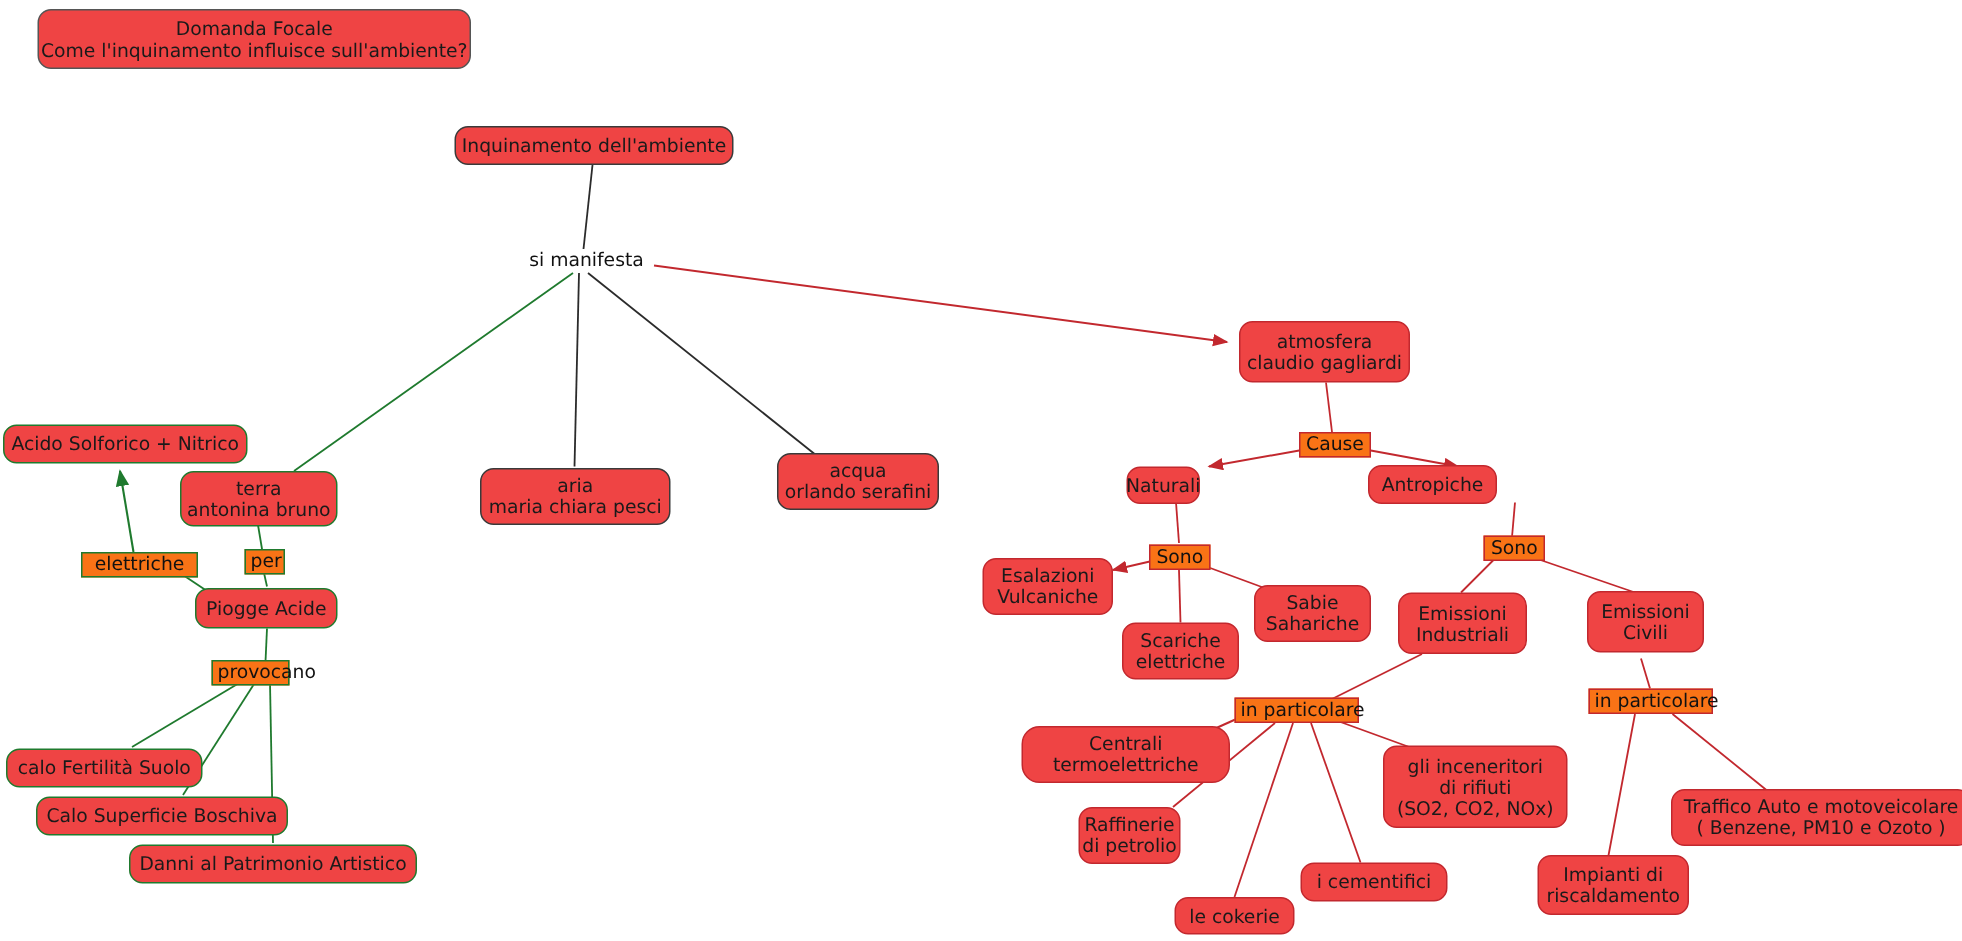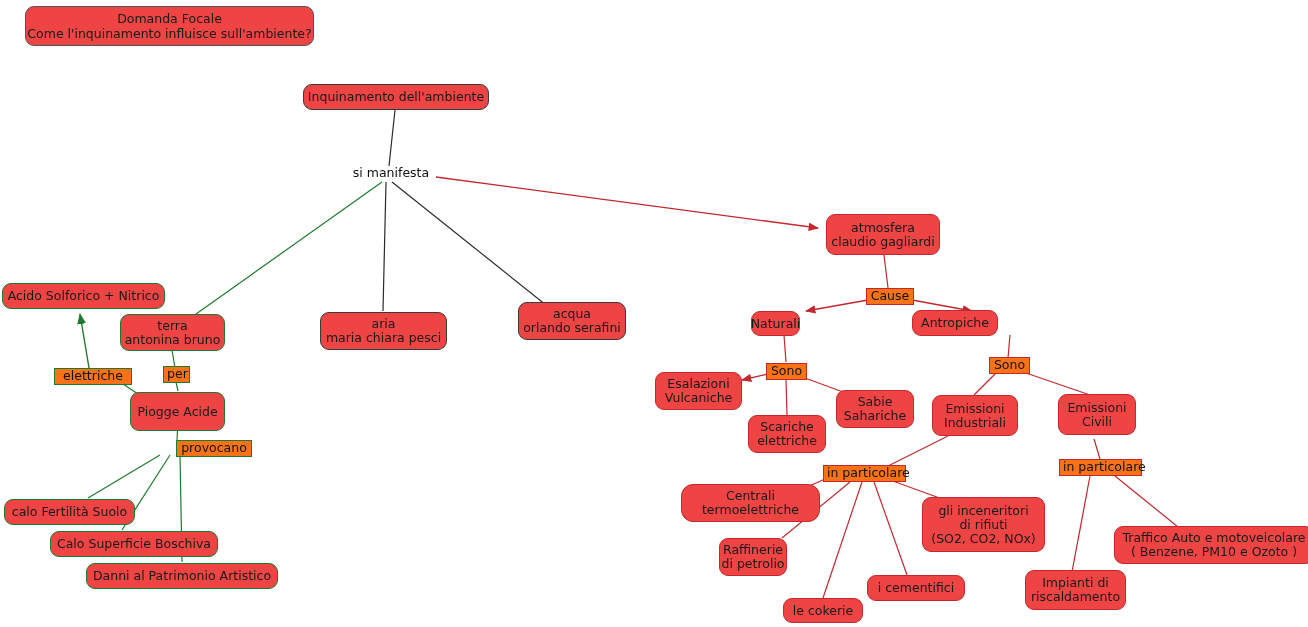--- a/index.html
+++ b/index.html
@@ -152,27 +152,27 @@
 
   <div class="node green" style="left:2px; top:283px; width:163px; height:26px;">Acido Solforico + Nitrico</div>
 
   <div class="node green" style="left:120px; top:314px; width:105px; height:37px;">terra
 antonina bruno</div>
 
   <div class="linklabel green" style="left:54px; top:368px; width:78px; height:17px;">elettriche</div>
 
   <div class="linklabel green" style="left:163px; top:366px; width:27px; height:17px;">per</div>
 
-  <div class="node green" style="left:130px; top:392px; width:95px; height:39px;">Piogge Acide</div>
-
-  <div class="linklabel green" style="left:141px; top:440px; width:76px; height:17px;margin-left:35px;">provocano</div>
+  <div class="node green" style="left:130px; top:392px; width:95px; height:27px;">Piogge Acide</div>
+
+  <div class="linklabel green" style="left:141px; top:440px; width:52px; height:17px;">provocano</div>
 
   <div class="node green" style="left:4px; top:499px; width:131px; height:26px;">calo Fertilità Suolo</div>
 
-  <div class="node green" style="left:50px; top:531px; width:168px; height:26px;">Calo Superficie Boschiva</div>
+  <div class="node green" style="left:24px; top:531px; width:168px; height:26px;">Calo Superficie Boschiva</div>
 
   <div class="node green" style="left:86px; top:563px; width:192px; height:26px;">Danni al Patrimonio Artistico</div>
 
   <div class="node dark" style="left:320px; top:312px; width:127px; height:38px;">aria
 maria chiara pesci</div>
 
   <div class="node dark" style="left:518px; top:302px; width:108px; height:38px;">acqua
 orlando serafini</div>
 
   <div class="node red" style="left:826px; top:214px; width:114px; height:41px;">atmosfera

